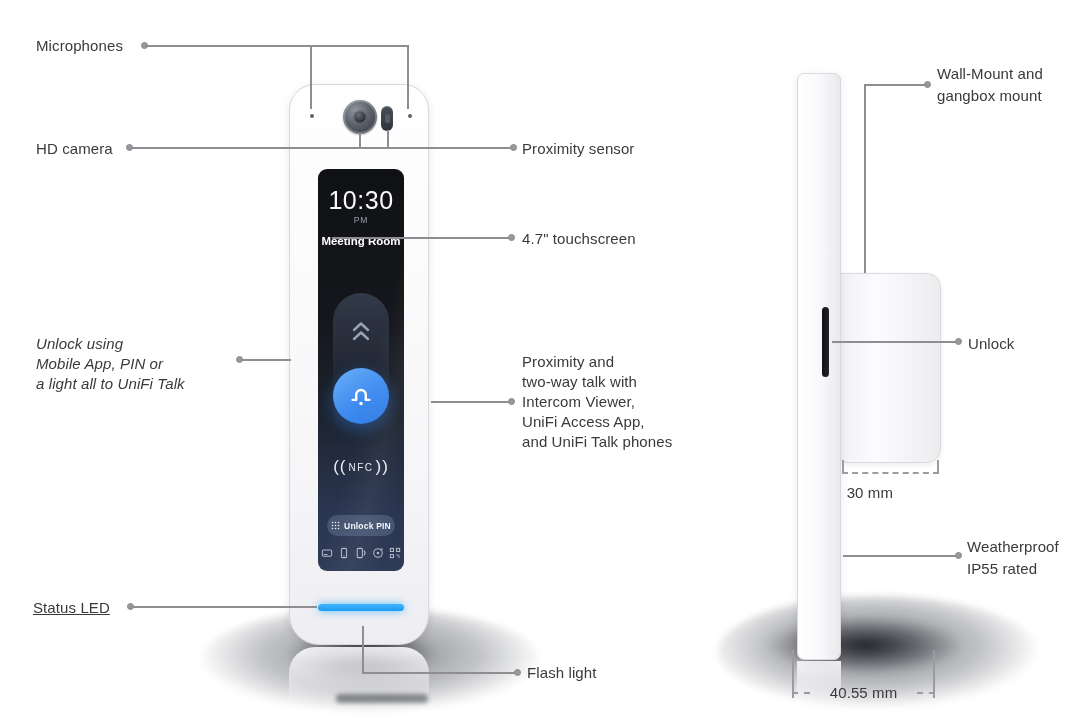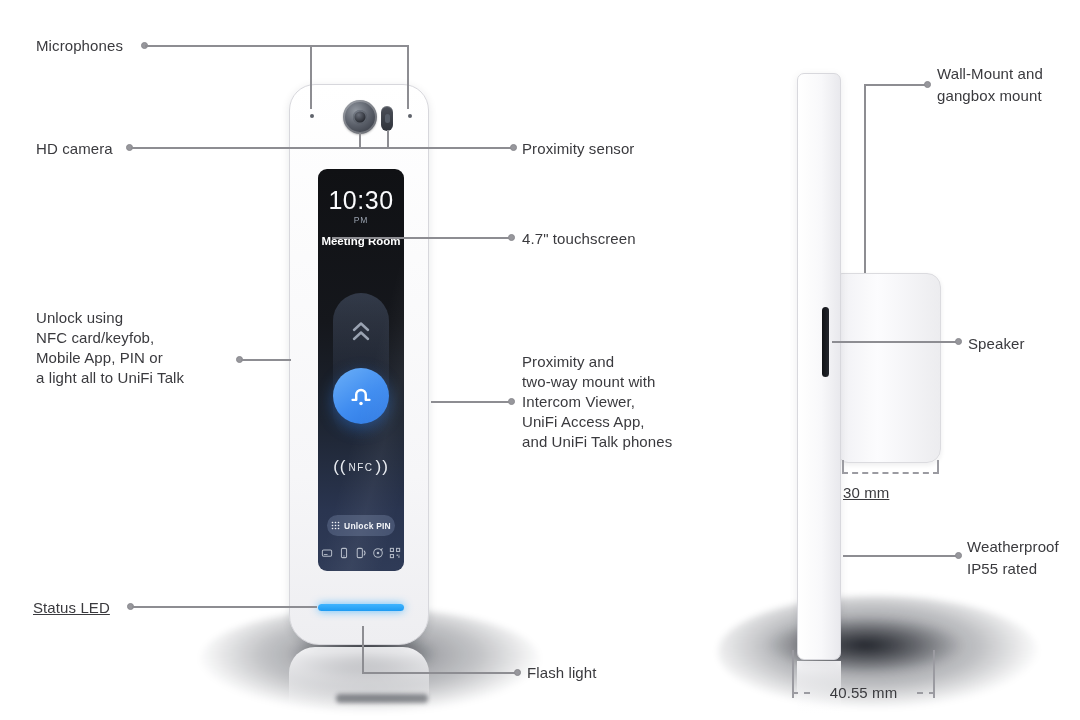--- a/index.html
+++ b/index.html
@@ -258,58 +258,57 @@
 
   <div class="hline" style="left:832px;top:341px;width:126px;"></div>
   <div class="dot" style="left:955px;top:338px;"></div>
 
   <div class="hline" style="left:843px;top:555px;width:115px;"></div>
   <div class="dot" style="left:955px;top:552px;"></div>
 
   <div class="tick" style="left:842px;top:460px;height:14px;"></div>
   <div class="tick" style="left:937px;top:460px;height:14px;"></div>
   <div class="dash" style="left:842px;top:472px;width:97px;"></div>
-  <div class="label sm" style="left:843px;top:483px;width:97px;text-align:left;text-decoration:underline;">30 mm</div>
+  <div class="label sm" style="left:796px;top:483px;width:97px;text-align:right;">30 mm</div>
 
   <div class="tick" style="left:792px;top:650px;height:48px;"></div>
   <div class="tick" style="left:933px;top:650px;height:48px;"></div>
   <div style="position:absolute;left:792px;top:683px;width:143px;display:flex;align-items:center;">
     <span style="flex:1;border-top:2px dashed #9b9ba1;"></span>
     <span class="label sm" style="position:static;margin:0 20px;">40.55 mm</span>
     <span style="flex:1;border-top:2px dashed #9b9ba1;"></span>
   </div>
 
   <div class="label" style="left:36px;top:36px;">Microphones</div>
   <div class="label" style="left:36px;top:139px;">HD camera</div>
   <div class="label" style="left:522px;top:139px;">Proximity sensor</div>
   <div class="label" style="left:522px;top:229px;">4.7" touchscreen</div>
 
-  <div class="label" style="left:36px;top:308px;">
+  <div class="label" style="left:36px;top:334px;font-style:italic;">
     <div>Unlock using</div>
-    <div>NFC card/keyfob,</div>
     <div>Mobile App, PIN or</div>
     <div>a light all to UniFi Talk</div>
   </div>
 
   <div class="label" style="left:522px;top:352px;">
     <div>Proximity and</div>
-    <div>two-way mount with</div>
+    <div>two-way talk with</div>
     <div>Intercom Viewer,</div>
     <div>UniFi Access App,</div>
     <div>and UniFi Talk phones</div>
   </div>
 
   <div class="label" style="left:33px;top:598px;text-decoration:underline;">Status LED</div>
   <div class="label" style="left:527px;top:663px;">Flash light</div>
 
   <div class="label" style="left:937px;top:63px;line-height:22px;">
     <div>Wall-Mount and</div>
     <div>gangbox mount</div>
   </div>
 
-  <div class="label" style="left:968px;top:334px;">Speaker</div>
+  <div class="label" style="left:968px;top:334px;">Unlock</div>
 
   <div class="label" style="left:967px;top:536px;line-height:22px;">
     <div>Weatherproof</div>
     <div>IP55 rated</div>
   </div>
 
 </div>
 
 </body></html>

